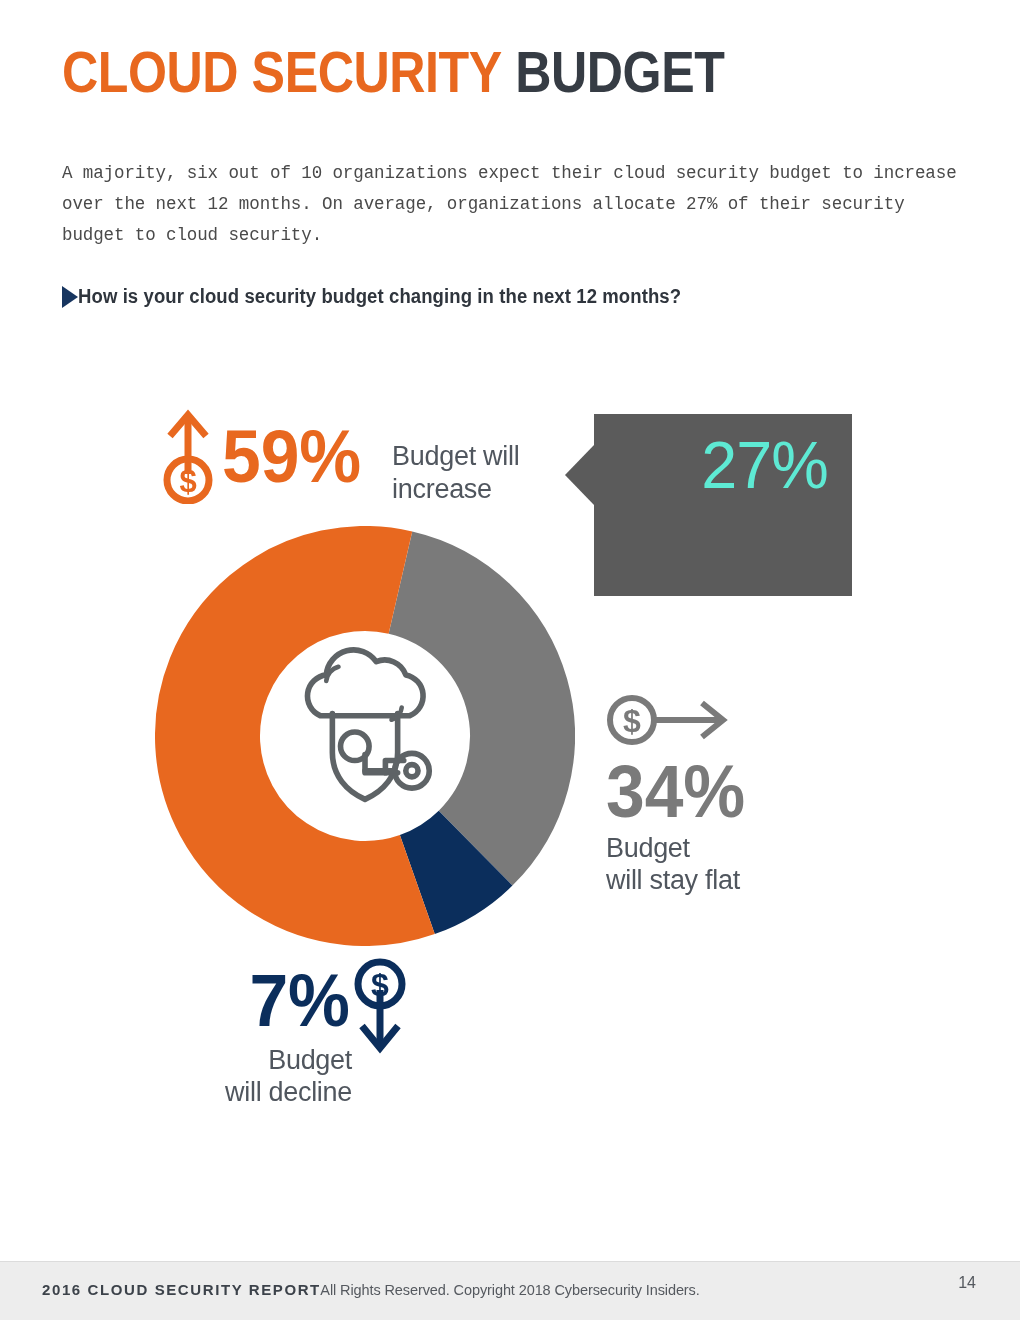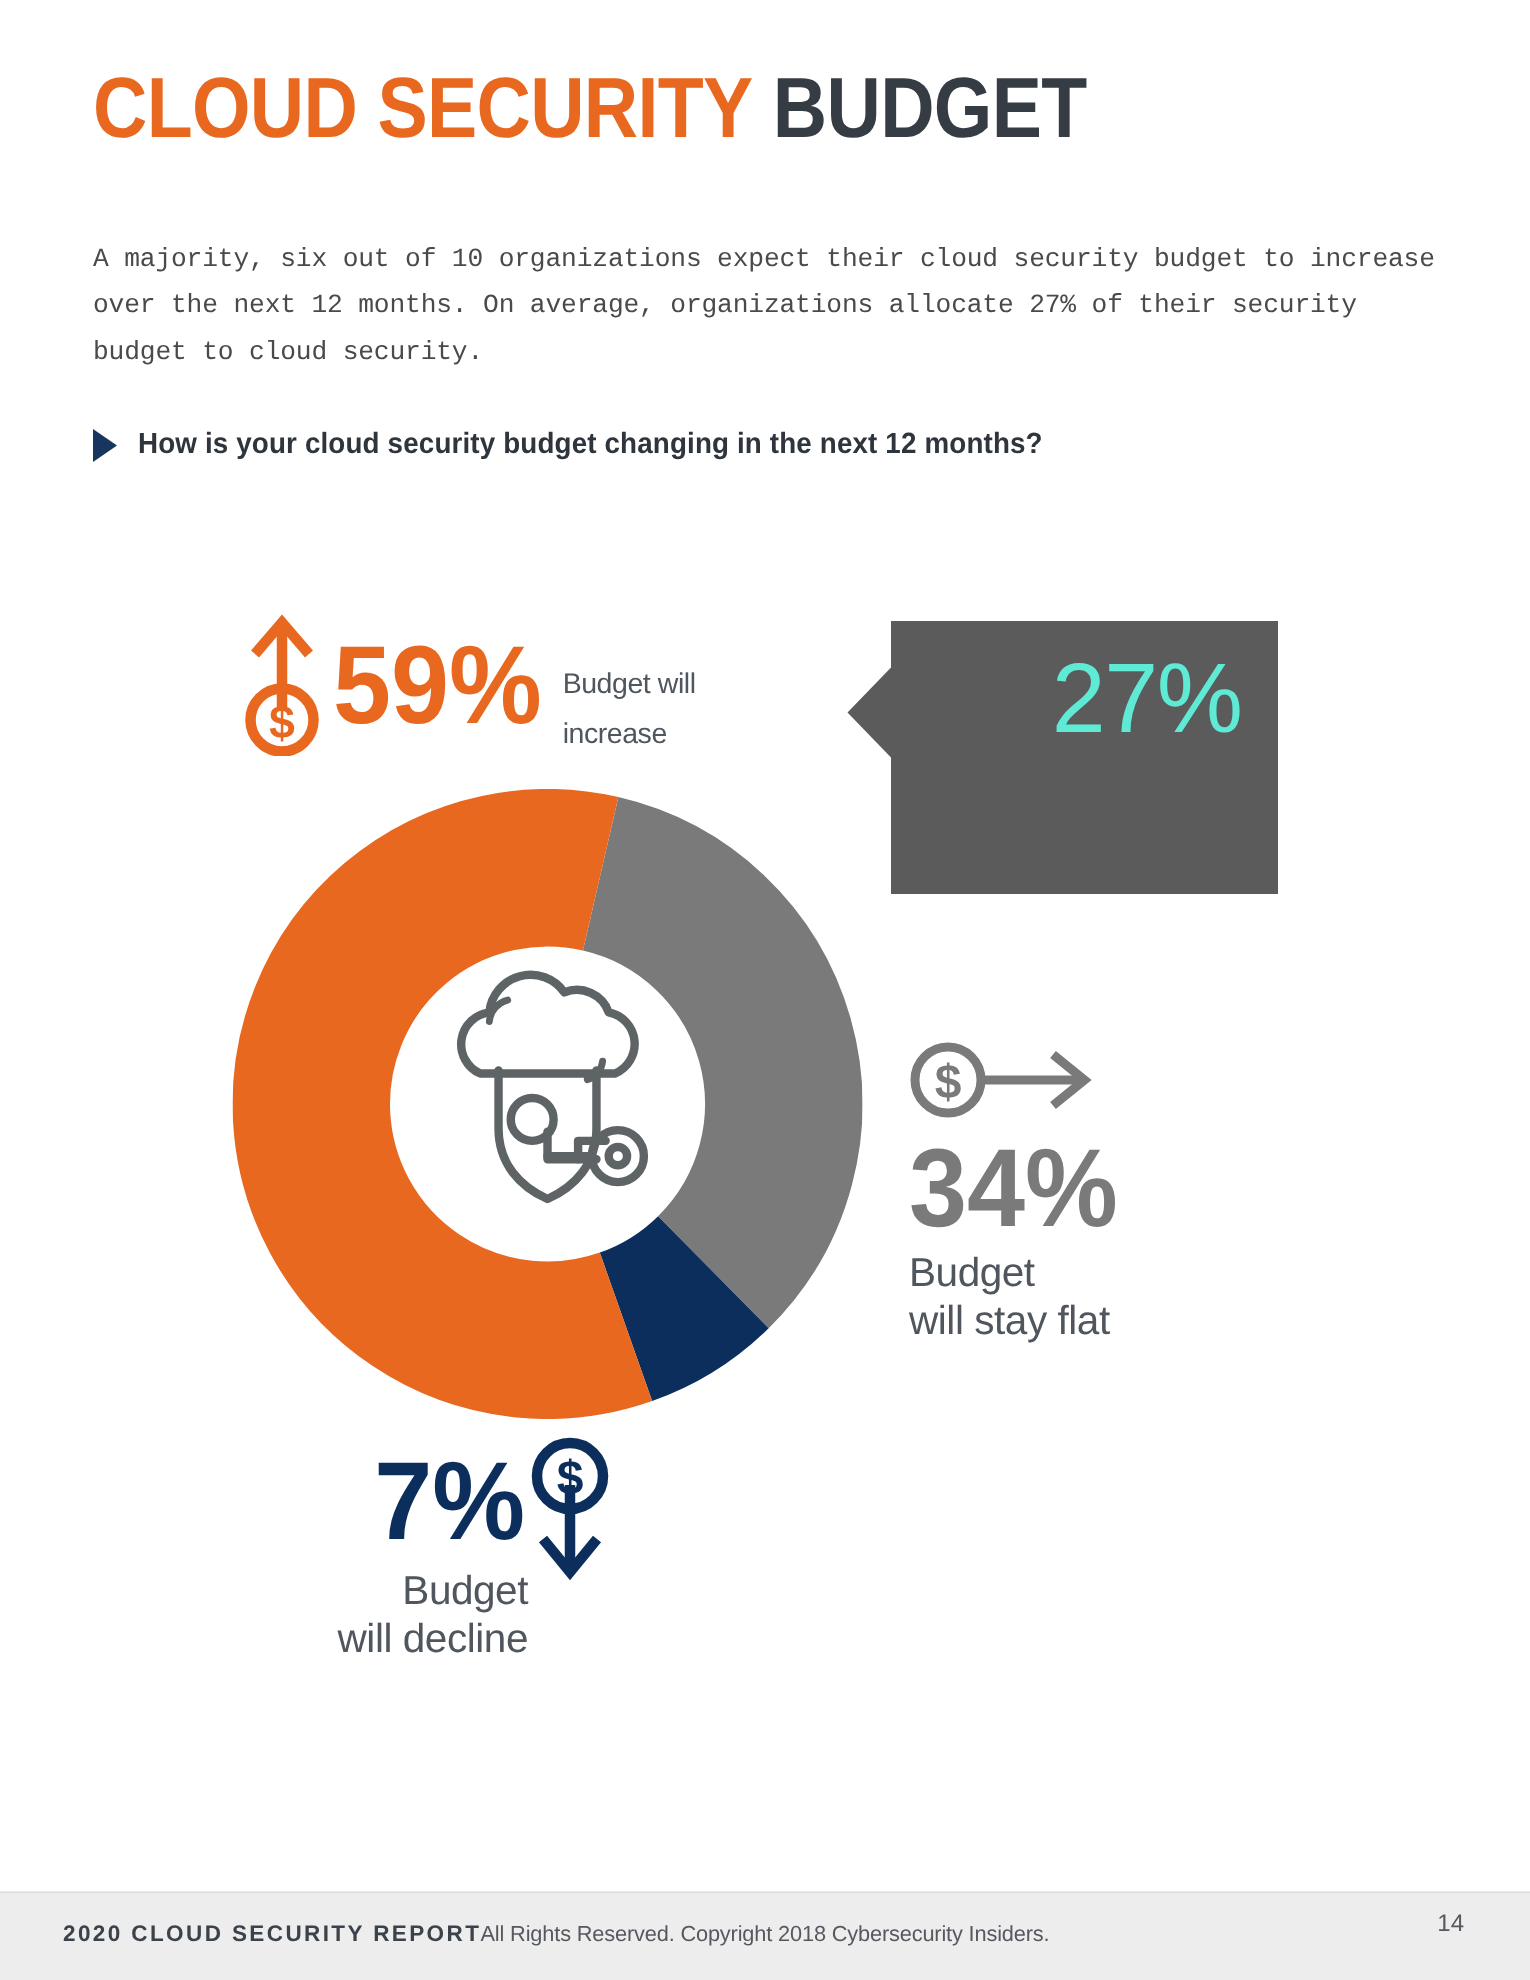--- a/index.html
+++ b/index.html
@@ -47,21 +47,20 @@
     font-family: Liberation Mono, monospace;
   }
 
   
   .question-row {
     position: absolute;
     left: 62px;
     top: 285px;
     display: flex;
     align-items: center;
-    gap: 14px;
   }
   .q-triangle {
     width: 0; height: 0;
     border-top: 11px solid transparent;
     border-bottom: 11px solid transparent;
     border-left: 16px solid #17355F;
     flex: 0 0 auto;
   }
   .q-text {
     font-family: "Liberation Sans Narrow", "Liberation Sans", sans-serif;
@@ -99,24 +98,24 @@
     font-weight: 700;
     color: #E8681F;
     line-height: 74px;
     margin-left: 4px;
     margin-top: 16px;
     transform: scaleX(0.94);
     transform-origin: left top;
     white-space: nowrap;
   }
   .stat-increase .label {
-    font-size: 19px;
+    font-size: 27px;
     line-height: 33px;
     color: #50565E;
-    margin-left: 5px;
+    margin-left: 22px;
     margin-top: 36px;
     font-weight: 400;
     letter-spacing: -0.3px;
   }
 
   
   .callout {
     position: absolute;
     left: 594px;
     top: 414px;
@@ -336,16 +335,16 @@
           <polyline points="10,68 28,90 46,68" stroke-linejoin="miter"></polyline>
         </g>
         <text x="28" y="38" text-anchor="middle" font-family="Liberation Sans, sans-serif" font-size="32" font-weight="700" fill="#0B2E5C">$</text>
       </svg>
     </span>
   </div>
   <div class="label">Budget<br>will decline</div>
 </div>
 
 <div class="footer">
-  <span class="footer-left">2020 CLOUD SECURITY REPORT</span>
+  <span class="footer-left">2016 CLOUD SECURITY REPORT</span>
   <span class="footer-center">All Rights Reserved. Copyright 2018 Cybersecurity Insiders.</span>
   <span class="footer-page">14</span>
 </div>
 
 </body></html>

